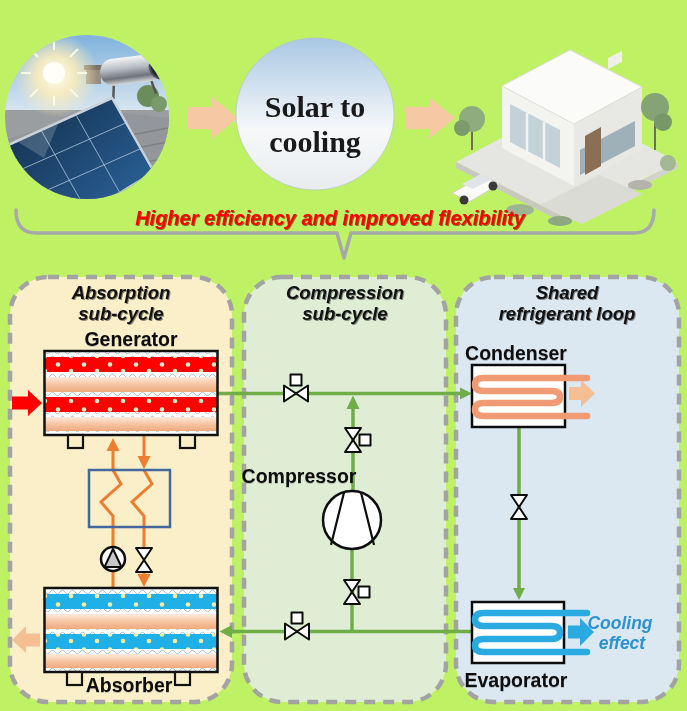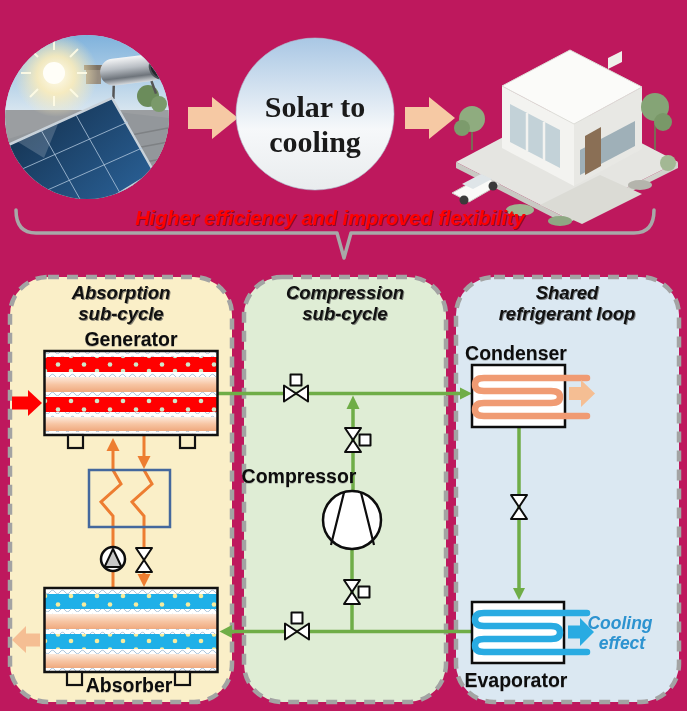--- a/index.html
+++ b/index.html
@@ -1,16 +1,16 @@
 <!DOCTYPE html>
 <html><head>
 <meta charset="utf-8">
 <style>
   html,body{margin:0;padding:0;background:#000;}
-  .stage{position:relative;width:687px;height:711px;background:#be185d;overflow:hidden;
+  .stage{position:relative;width:687px;height:711px;background:#bef264;overflow:hidden;
          font-family:"Liberation Sans",sans-serif;}
   svg{position:absolute;left:0;top:0;}
   .t-label{font:700 19.5px "Liberation Sans",sans-serif;fill:#0d0d0d;}
   .t-title{font:italic 700 18.5px "Liberation Sans",sans-serif;fill:#111;}
   .t-serif{font:700 30px "Liberation Serif",serif;fill:#1a1a1a;}
   .t-tagline{font:italic 700 20px "Liberation Sans",sans-serif;fill:#FF0000;}
   .t-cooling{font:italic 700 17.5px "Liberation Sans",sans-serif;fill:#2D93D0;}
   .sh-dark{filter:drop-shadow(1.1px 1.3px 0px rgba(75,75,75,0.65));}
   .sh-soft{filter:drop-shadow(0.8px 1px 0px rgba(130,130,130,0.45));}
   .sh-red{filter:drop-shadow(1.3px 1.4px 0px rgba(95,0,0,0.55));}

